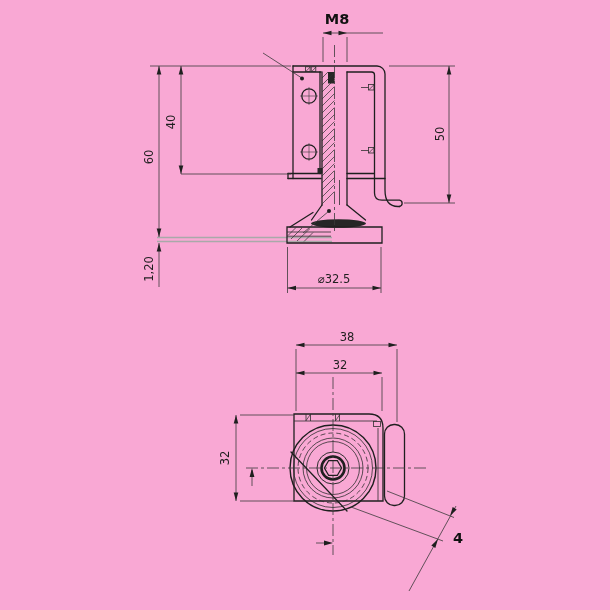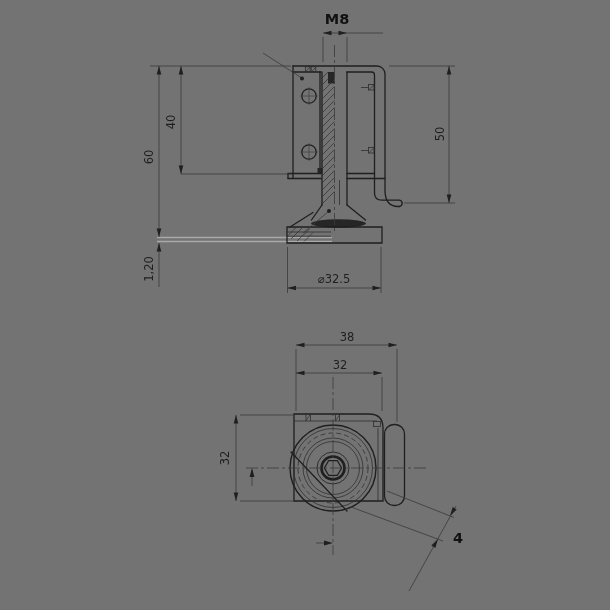--- a/index.html
+++ b/index.html
@@ -1,16 +1,16 @@
 <!DOCTYPE html>
 <html><head>
 <meta charset="utf-8">
 <style>
   html,body{margin:0;padding:0;background:#fff;}
-  #canvas{position:relative;width:610px;height:610px;background:#737373;overflow:hidden;}
+  #canvas{position:relative;width:610px;height:610px;background:#f9a8d4;overflow:hidden;}
   svg{display:block;}
   .part{stroke:#1f1f1f;stroke-width:1.3;fill:none;stroke-linecap:round;}
   .part-thin{stroke:#2e2e2e;stroke-width:0.8;fill:none;}
   .dimline{stroke:#3a3a3a;stroke-width:0.8;fill:none;}
   .centerline{stroke:#3a3a3a;stroke-width:0.8;fill:none;stroke-dasharray:12 3 3 3;}
   .hidden-line{stroke:#2e2e2e;stroke-width:0.8;fill:none;stroke-dasharray:5 3;}
   .hatch{stroke:#2e2e2e;stroke-width:0.7;fill:none;}
   .crosshair{stroke:#3a3a3a;stroke-width:0.6;fill:none;}
   .arrow{fill:#1f1f1f;stroke:none;}
   .darkfill{fill:#262626;stroke:none;}

